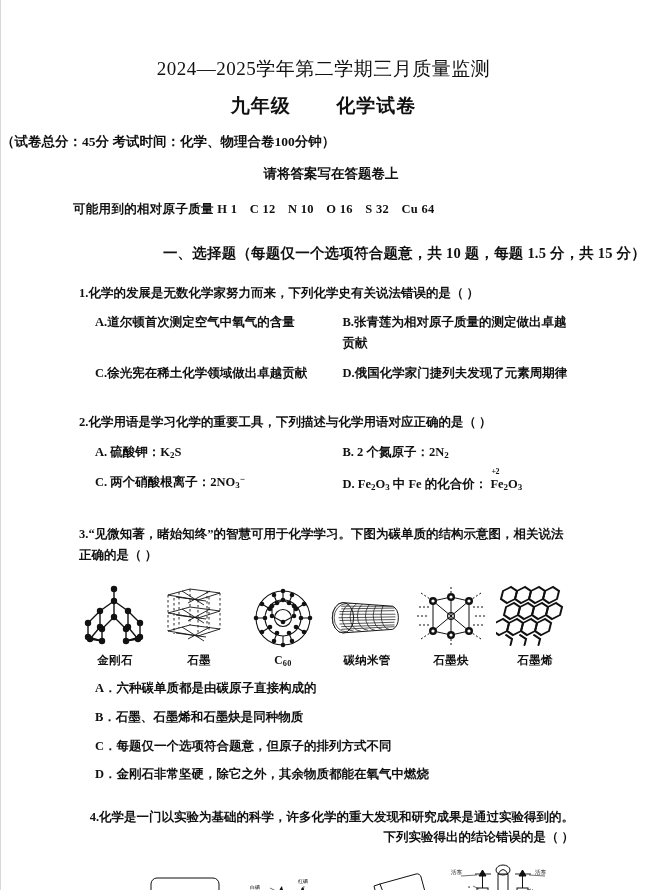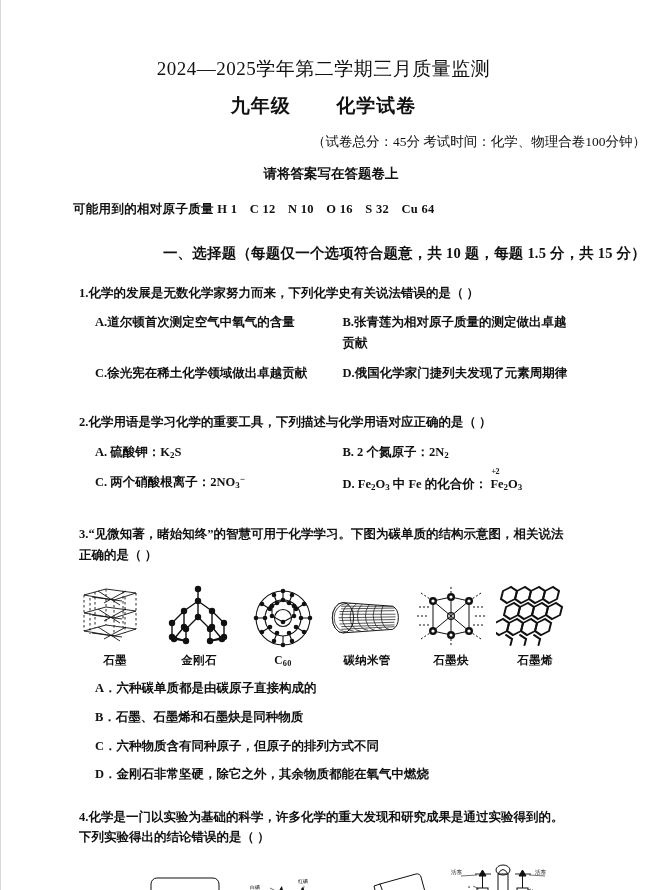--- a/index.html
+++ b/index.html
@@ -38,24 +38,24 @@
     font-weight: bold;
     font-size: 19px;
     margin-top: 12px;
     letter-spacing: 1px;
   }
   .subtitle-row .gap {
     display: inline-block;
     width: 34px;
   }
   .exam-meta {
-    text-align: right;
+    text-align: left;
     font-size: 13.5px;
     margin-top: 14px;
-    font-weight: 400;
+    font-weight: 700;
   }
   .notice {
     text-align: center;
     font-size: 13.5px;
     font-weight: bold;
     margin-top: 14px;
     margin-left: 15px;
   }
   .atomic-line {
     font-size: 12.5px;
@@ -216,20 +216,55 @@
         <span class="ox"><span class="val">+2</span>Fe<sub>2</sub>O<sub>3</sub></span>
       </div>
     </div>
   </div>
 
   <div class="question">
     <div class="q-stem">3.“见微知著，睹始知终”的智慧可用于化学学习。下图为碳单质的结构示意图，相关说法正确的是（      ）</div>
   </div>
 
   <div class="allotropes">
+
+    <div class="allo">
+      <div class="fig">
+        <svg width="74" height="66" viewBox="0 0 74 66">
+          <g stroke="#111" stroke-width="1.4" fill="none">
+            <path d="M36 6 L36 18 M36 18 L22 28 M36 18 L50 28 M36 18 L36 34"></path>
+            <path d="M22 28 L10 40 M22 28 L22 44 M50 28 L62 40 M50 28 L50 44"></path>
+            <path d="M36 34 L24 46 M36 34 L48 46"></path>
+            <path d="M10 40 L10 54 M22 44 L12 56 M50 44 L60 56 M62 40 L62 54"></path>
+            <path d="M24 46 L24 58 M48 46 L48 58 M12 56 L24 58 M48 58 L60 56"></path>
+            <path d="M10 54 L24 58 M62 54 L48 58"></path>
+          </g>
+          <g fill="#111">
+            <circle cx="36" cy="6" r="3.2"></circle>
+              <circle cx="36" cy="18" r="3.2"></circle>
+            <circle cx="22" cy="28" r="3.2"></circle>
+              <circle cx="50" cy="28" r="3.2"></circle>
+            <circle cx="36" cy="34" r="3.2"></circle>
+              <circle cx="10" cy="40" r="3.2"></circle>
+            <circle cx="62" cy="40" r="3.2"></circle>
+              <circle cx="22" cy="44" r="3.2"></circle>
+            <circle cx="50" cy="44" r="3.2"></circle>
+              <circle cx="24" cy="46" r="3.2"></circle>
+            <circle cx="48" cy="46" r="3.2"></circle>
+              <circle cx="10" cy="54" r="3.2"></circle>
+            <circle cx="62" cy="54" r="3.2"></circle>
+              <circle cx="12" cy="56" r="3.2"></circle>
+            <circle cx="60" cy="56" r="3.2"></circle>
+              <circle cx="24" cy="58" r="3.2"></circle>
+            <circle cx="48" cy="58" r="3.2"></circle>
+          </g>
+        </svg>
+      </div>
+      <div class="cap">金刚石</div>
+    </div>
 
     <div class="allo">
       <div class="fig">
         <svg width="74" height="66" viewBox="0 0 74 66">
           <g stroke="#111" stroke-width="0.9" fill="none">
             <g>
               <path d="M6 12 L28 6 L58 10 L36 17 Z"></path>
               <path d="M14 14 L44 18 M20 8 L42 22 M48 8 L26 20"></path>
             </g>
             <g transform="translate(0,18)">
@@ -241,55 +276,20 @@
               <path d="M14 14 L44 18 M20 8 L42 22 M48 8 L26 20"></path>
             </g>
             <g stroke-dasharray="2.5,2.5">
               <path d="M6 12 L6 48 M28 6 L28 42 M58 10 L58 46 M36 17 L36 53"></path>
               <path d="M17 9 L17 45 M45 8 L45 44 M12 15 L12 51 M47 14 L47 50"></path>
             </g>
           </g>
         </svg>
       </div>
       <div class="cap">石墨</div>
-    </div>
-
-    <div class="allo">
-      <div class="fig">
-        <svg width="74" height="66" viewBox="0 0 74 66">
-          <g stroke="#111" stroke-width="1.4" fill="none">
-            <path d="M36 6 L36 18 M36 18 L22 28 M36 18 L50 28 M36 18 L36 34"></path>
-            <path d="M22 28 L10 40 M22 28 L22 44 M50 28 L62 40 M50 28 L50 44"></path>
-            <path d="M36 34 L24 46 M36 34 L48 46"></path>
-            <path d="M10 40 L10 54 M22 44 L12 56 M50 44 L60 56 M62 40 L62 54"></path>
-            <path d="M24 46 L24 58 M48 46 L48 58 M12 56 L24 58 M48 58 L60 56"></path>
-            <path d="M10 54 L24 58 M62 54 L48 58"></path>
-          </g>
-          <g fill="#111">
-            <circle cx="36" cy="6" r="3.2"></circle>
-              <circle cx="36" cy="18" r="3.2"></circle>
-            <circle cx="22" cy="28" r="3.2"></circle>
-              <circle cx="50" cy="28" r="3.2"></circle>
-            <circle cx="36" cy="34" r="3.2"></circle>
-              <circle cx="10" cy="40" r="3.2"></circle>
-            <circle cx="62" cy="40" r="3.2"></circle>
-              <circle cx="22" cy="44" r="3.2"></circle>
-            <circle cx="50" cy="44" r="3.2"></circle>
-              <circle cx="24" cy="46" r="3.2"></circle>
-            <circle cx="48" cy="46" r="3.2"></circle>
-              <circle cx="10" cy="54" r="3.2"></circle>
-            <circle cx="62" cy="54" r="3.2"></circle>
-              <circle cx="12" cy="56" r="3.2"></circle>
-            <circle cx="60" cy="56" r="3.2"></circle>
-              <circle cx="24" cy="58" r="3.2"></circle>
-            <circle cx="48" cy="58" r="3.2"></circle>
-          </g>
-        </svg>
-      </div>
-      <div class="cap">金刚石</div>
     </div>
 
     <div class="allo">
       <div class="fig">
         <svg width="70" height="66" viewBox="0 0 70 66">
           <g stroke="#111" stroke-width="1.1" fill="none">
             <circle cx="35" cy="34" r="27"></circle>
             <circle cx="35" cy="34" r="18"></circle>
             <circle cx="35" cy="34" r="8.5"></circle>
             <path d="M35 7 L35 16 M56 20 L48 25 M56 48 L48 43 M35 61 L35 52 M14 48 L22 43 M14 20 L22 25"></path>
@@ -416,26 +416,26 @@
         </svg>
       </div>
       <div class="cap">石墨烯</div>
     </div>
   </div>
 
   <div class="question" style="margin-top:10px;">
     <div class="opts stacked">
       <div class="opt">A．六种碳单质都是由碳原子直接构成的</div>
       <div class="opt">B．石墨、石墨烯和石墨炔是同种物质</div>
-      <div class="opt">C．六种物质含有同种原子，但原子的排列方式不同</div>
+      <div class="opt">C．每题仅一个选项符合题意，但原子的排列方式不同</div>
       <div class="opt">D．金刚石非常坚硬，除它之外，其余物质都能在氧气中燃烧</div>
     </div>
   </div>
 
-  <div class="question" style="margin-top:22px;">
+  <div class="question" style="margin-top:22px;text-align:right;">
     <div class="q-stem">4.化学是一门以实验为基础的科学，许多化学的重大发现和研究成果是通过实验得到的。下列实验得出的结论错误的是（      ）</div>
   </div>
 
   <div class="apparatus">
 
     <div class="appa">
       <div>
         <svg width="108" height="78" viewBox="0 0 108 78">
           <g stroke="#111" stroke-width="1" fill="none">
             <path d="M26 8 h56 a6 6 0 0 1 6 6 v46 a6 6 0 0 1 -6 6 h-56 a6 6 0 0 1 -6 -6 v-46 a6 6 0 0 1 6 -6 Z"></path>

